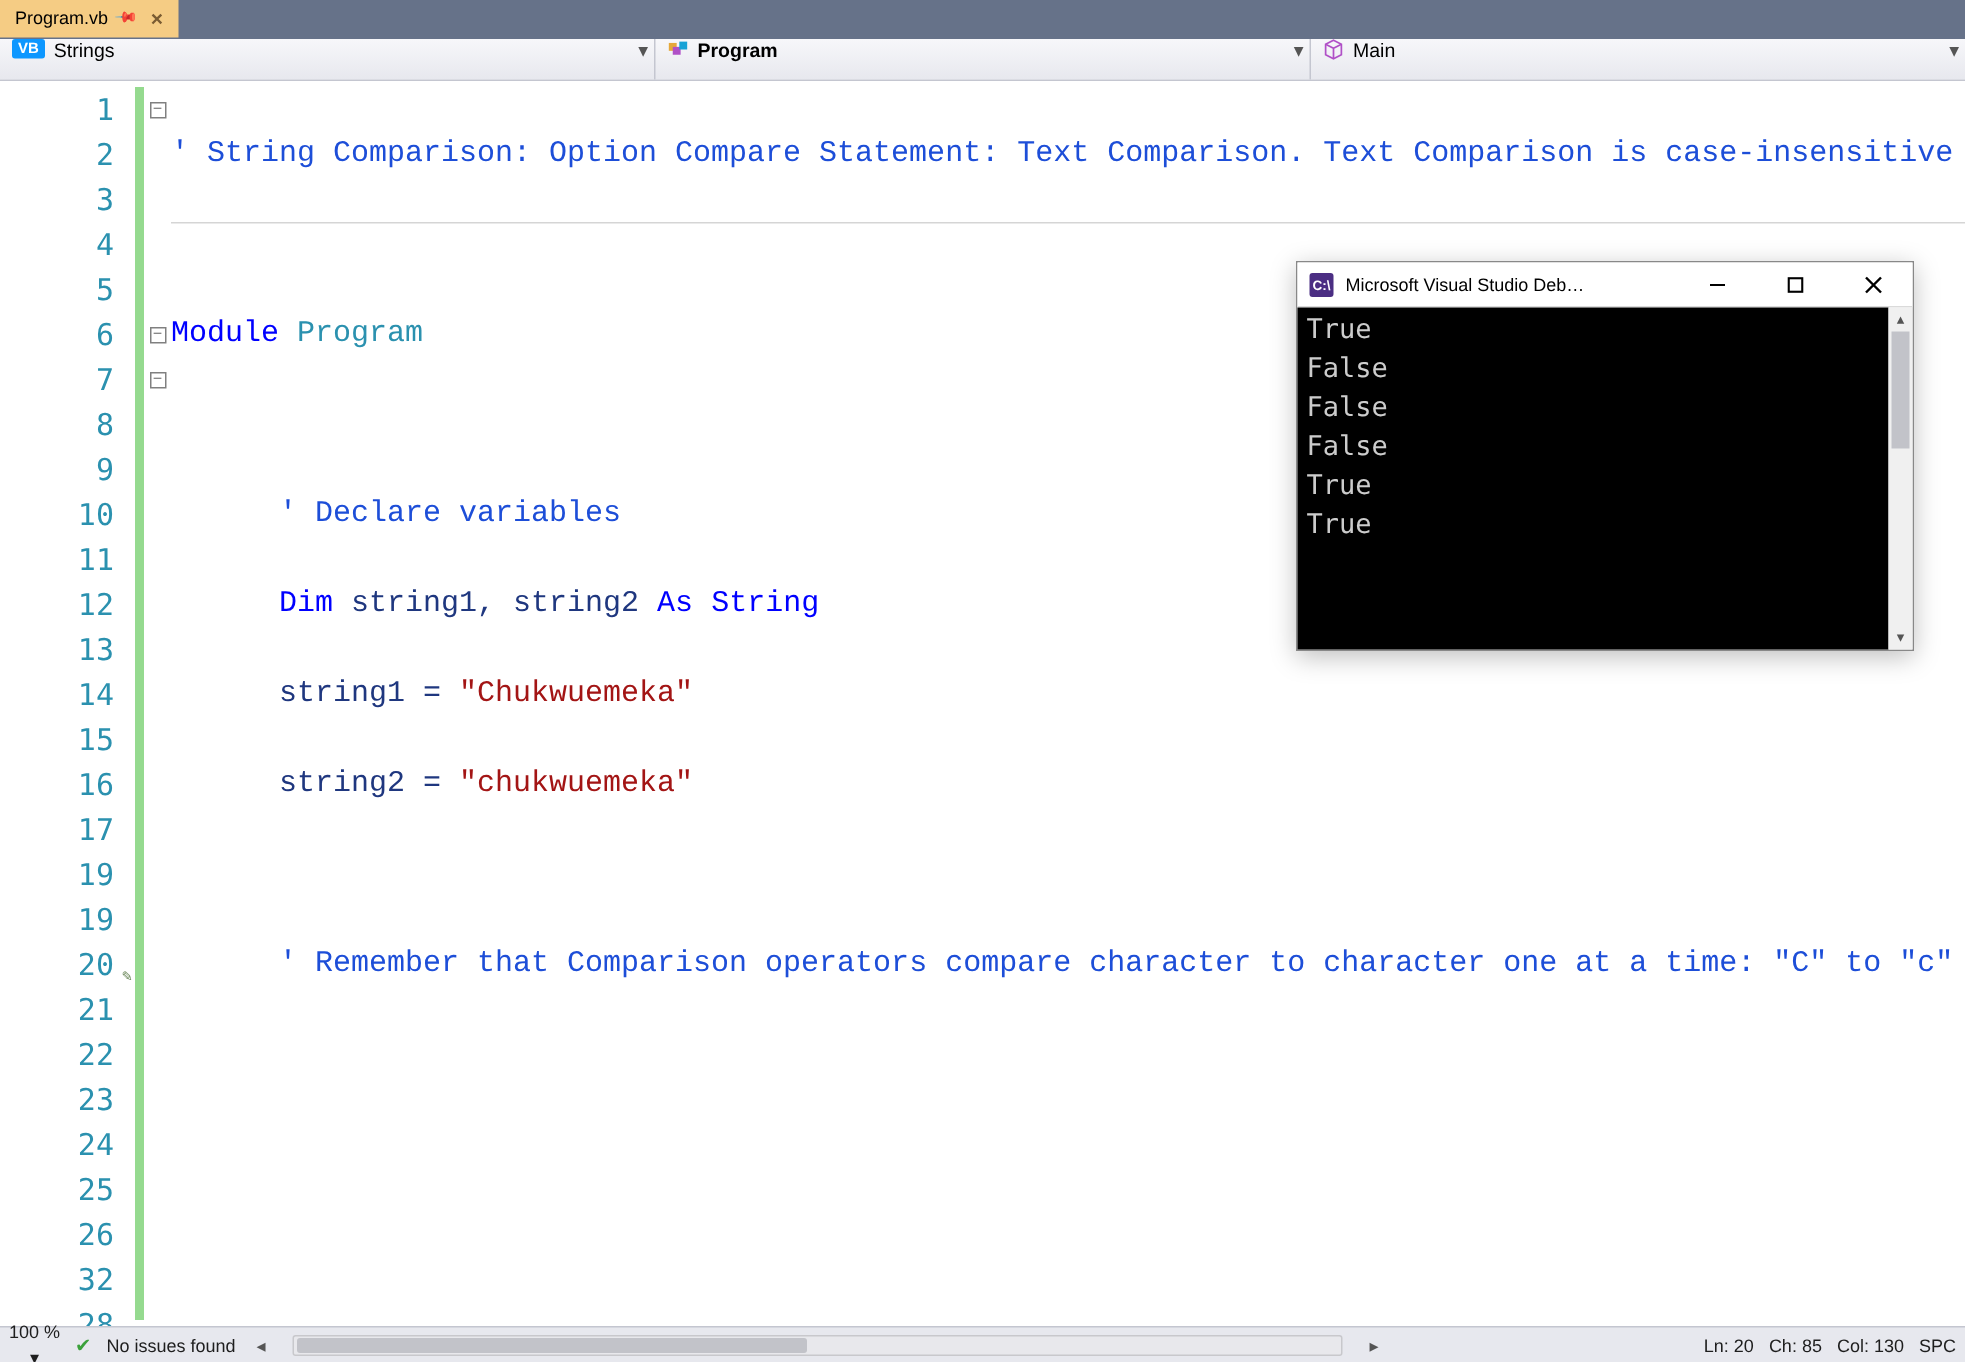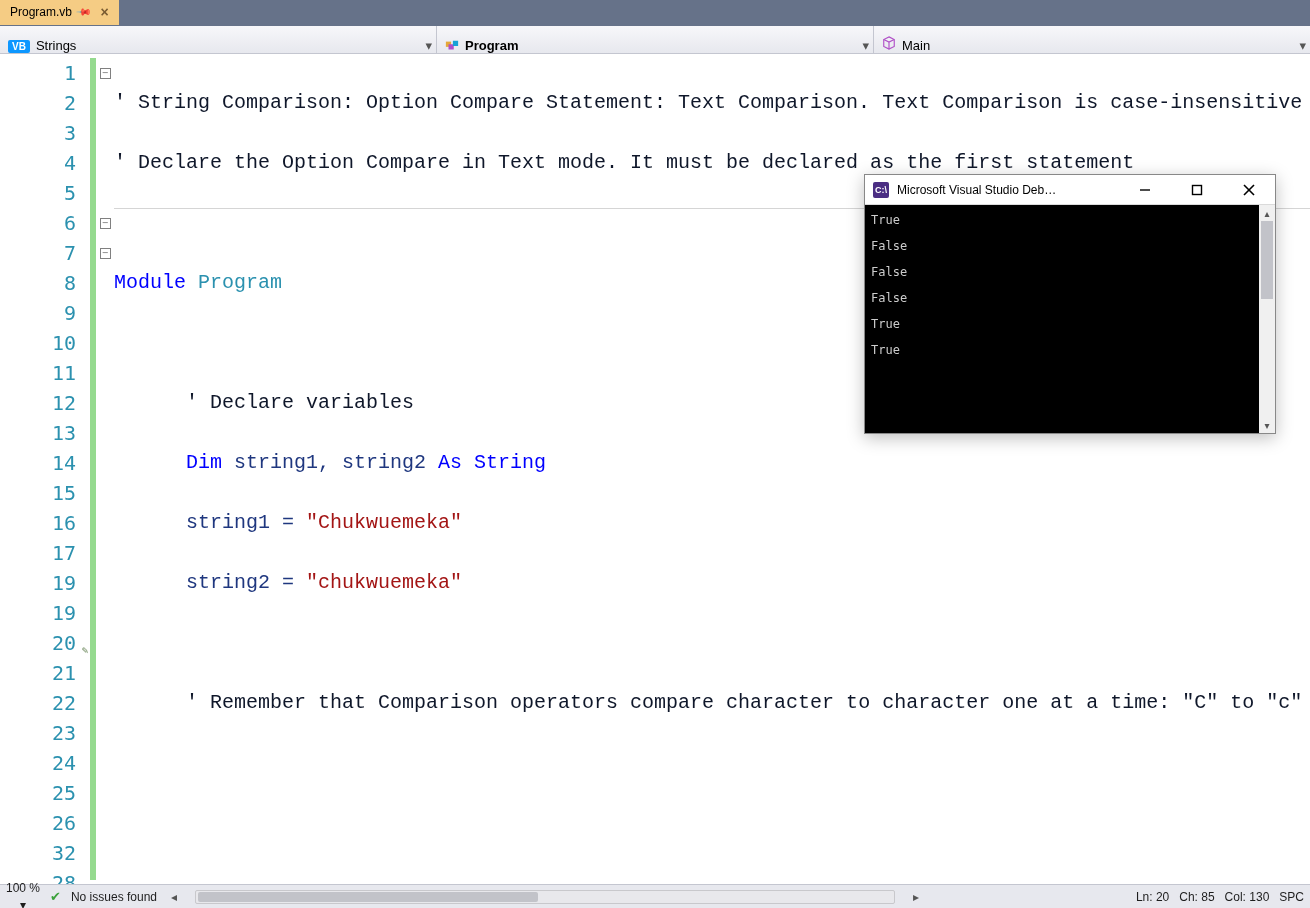--- a/index.html
+++ b/index.html
@@ -6,21 +6,21 @@
   body { font-family: "Segoe UI", Tahoma, sans-serif; font-size: 13px; background: #fff; color: #000; width: 1310px; height: 908px; overflow: hidden; position: relative; }
 
   
   .tab-row { height: 26px; background: #667289; display: flex; align-items: flex-end; border-bottom: 1px solid #667289; text-align: center; }
   .tab { height: 26px; background: #F5CC84; display: flex; align-items: center; padding: 0 6px 0 10px; font-size: 12px; color: #000; gap: 6px; }
   .tab .pin { font-size: 10px; color: #59493D; transform: rotate(45deg); }
   .tab .close { font-size: 14px; color: #7A5C32; font-weight: bold; cursor: pointer; padding: 0 4px; }
 
   
   .nav-bar { height: 28px; background: linear-gradient(#F7F7FA,#E7E8EE); border-bottom: 1px solid #C4C6D0; display:flex; align-items:stretch;}
-  .nav-seg { flex: 1; display:flex; align-items:flex-end; padding: 0 8px; border-right:1px solid #C4C6D0; gap:6px; position:relative;}
+  .nav-seg { flex: 1; display:flex; align-items:flex-start; padding: 0 8px; border-right:1px solid #C4C6D0; gap:6px; position:relative;}
   .nav-seg:last-child{border-right:none;}
   .nav-seg .drop { position:absolute; right:4px; color:#555;}
   .vb-badge { background:#0D97FF; color:#fff; font-size:10px; font-weight:bold; padding:1px 4px; border-radius:2px;}
   .cs-icon { width:14px;height:14px; display:inline-block;}
   .cs-icon svg{width:14px;height:14px;}
   .cube-icon svg{width:14px;height:14px;}
   .nav-seg b{font-weight:600;}
 
   
   .editor-wrap { position:absolute; top:54px; bottom:24px; left:0; right:0; background:#fff; overflow:hidden;}
@@ -29,21 +29,21 @@
   .gutter .ln{ height:30px; line-height:30px; position:relative;}
   .gutter .edit-mark{position:absolute; right:-12px; top:8px; font-size:11px; color:#6A8759;}
   .margin-strip{ width:6px; background:#95DA8F; margin-top:4px; margin-bottom:4px;}
   .fold-strip{ width:18px; background:#fff; padding-top:4px;}
   .fold-strip .fold{height:30px; display:flex; align-items:center; justify-content:center; color:#808080; font-size:11px; font-family:Consolas,monospace;}
   .fold-strip .box{ border:1px solid #808080; width:11px;height:11px; display:flex;align-items:center;justify-content:center; line-height:1; font-size:10px;}
   .code { flex:1; font-family: Consolas, "Courier New", monospace; font-size:20px; line-height:30px; padding-top:4px; white-space:pre; overflow:hidden; position:relative;}
   .code-line{height:30px;}
 
   
-  .c-comment{color:#0f172a;}
+  .c-comment{color:#1d4ed8;}
   .c-key{color:#0000FF;}
   .c-type{color:#2B91AF;}
   .c-str{color:#A31515;}
   .c-ident{color:#1F377F;}
   .c-fade{color:#808080;}
   .c-imports{color:#AF73C6;}
   .c-method{color:#74531F;}
   .c-wavy{ text-decoration: underline dotted #808080; text-underline-offset:3px;}
 
   .hr-line{ border:none; border-top:1px solid #D5D5D5; margin-left:0; }
@@ -56,21 +56,21 @@
   .status-bar .scroll-track{ flex:0 0 700px; height:14px; background:#E8E8EC; border:1px solid #C8C8CC; border-radius:2px; position:relative; margin:0 4px;}
   .status-bar .scroll-thumb{ position:absolute; top:1px; bottom:1px; left:2px; width:340px; background:#C2C3C9; border-radius:2px;}
   .sb-btn{width:14px;text-align:center;color:#555;}
 
   
   .console-win{ position:absolute; top:174px; left:864px; width:412px; height:260px; background:#fff; border:1px solid #888; box-shadow:0 4px 16px rgba(0,0,0,.25); z-index:50;}
   .cw-title{ height:30px; background:#fff; display:flex; align-items:center; padding:0 4px 0 8px; gap:8px; border-bottom:1px solid #DADADA;}
   .cw-title .ico{ width:16px;height:16px; background:#4B2E83; border-radius:2px; display:flex;align-items:center;justify-content:center;color:#fff;font-size:9px;font-weight:bold;}
   .cw-title .txt{ flex:1; font-size:12px; white-space:nowrap; overflow:hidden; text-overflow:ellipsis;}
   .cw-title .wbtn{ width:44px; height:28px; display:flex;align-items:center;justify-content:center; cursor:pointer;}
-  .cw-body{ position:absolute; top:30px; bottom:0; left:0; right:16px; background:#000; color:#CCCCCC; font-family:Consolas,monospace; font-size:12px; line-height:26px; padding:2px 6px;}
+  .cw-body{ position:absolute; top:30px; bottom:0; left:0; right:16px; background:#000; color:#CCCCCC; font-family:Consolas,monospace; font-size:18px; line-height:26px; padding:2px 6px;}
   .cw-scroll{position:absolute; top:30px; right:0; bottom:0; width:16px; background:#F0F0F0;}
   .cw-scroll .up,.cw-scroll .down{height:16px;display:flex;align-items:center;justify-content:center;color:#555;font-size:10px;}
   .cw-scroll .track{position:absolute; top:16px; bottom:16px; left:0;right:0;}
   .cw-scroll .thumb{position:absolute; top:0; height:40%; left:2px;right:2px; background:#C2C3C9;}
 </style>
 </head>
 <body>
 
 <div class="tab-row">
   <div class="tab">
@@ -173,21 +173,20 @@
         <div class="fold"></div>
         <div class="fold"></div>
         <div class="fold"></div>
         <div class="fold"></div>
         <div class="fold"></div>
         <div class="fold"></div>
         <div class="fold"></div>
     </div>
     <div class="code">
 <div class="code-line"><span class="c-comment">' String Comparison: Option Compare Statement: Text Comparison. Text Comparison is case-insensitive</span></div>
-<div class="code-line"><span class="c-comment">' Declare the Option Compare in Text mode. It must be declared as the first statement</span></div>
 <div class="code-line"><hr class="hr-line"></div>
 <div class="code-line"><span class="c-key">Module</span><span class="c-type"> Program</span></div>
 <div class="code-line"></div>
 <div class="code-line">      <span class="c-comment">' Declare variables</span></div>
 <div class="code-line">      <span class="c-key">Dim</span><span class="c-ident"> string1, string2 </span><span class="c-key">As </span><span class="c-key">String</span></div>
 <div class="code-line">      <span class="c-ident">string1 = </span><span class="c-str">"Chukwuemeka"</span></div>
 <div class="code-line">      <span class="c-ident">string2 = </span><span class="c-str">"chukwuemeka"</span></div>
 <div class="code-line"></div>
 <div class="code-line">      <span class="c-comment">' Remember that Comparison operators compare character to character one at a time: "C" to "c"</span></div>
 

